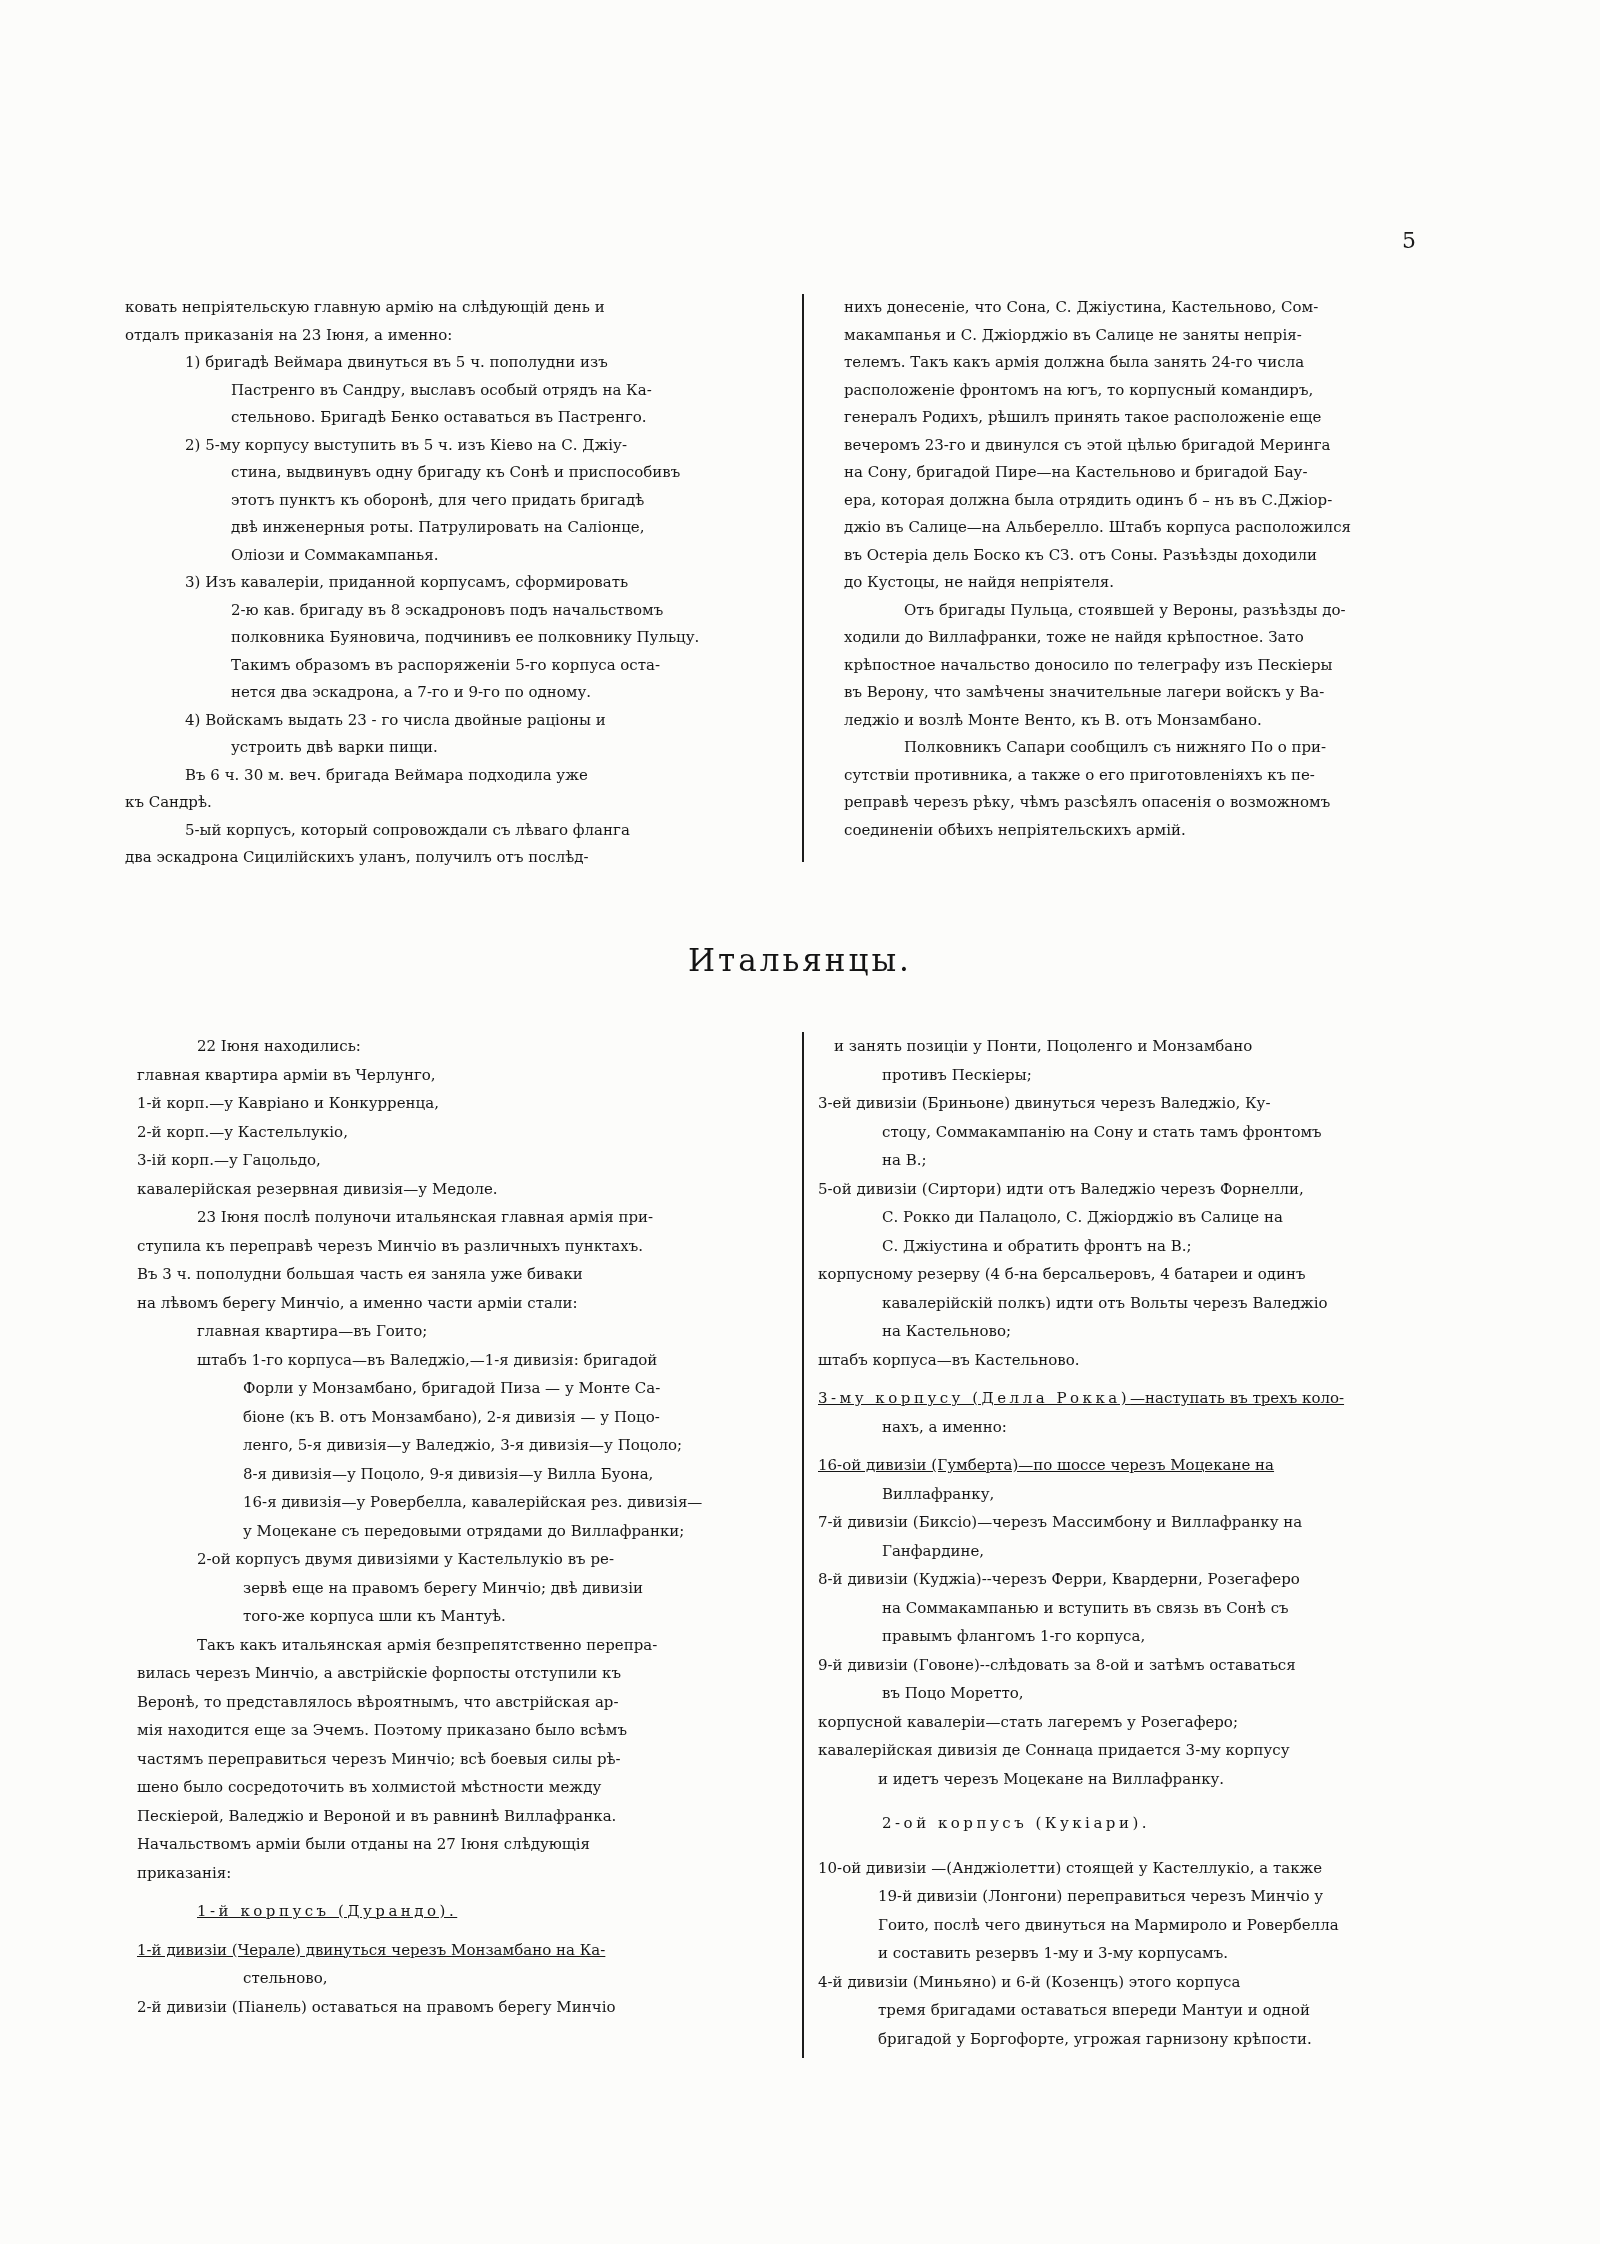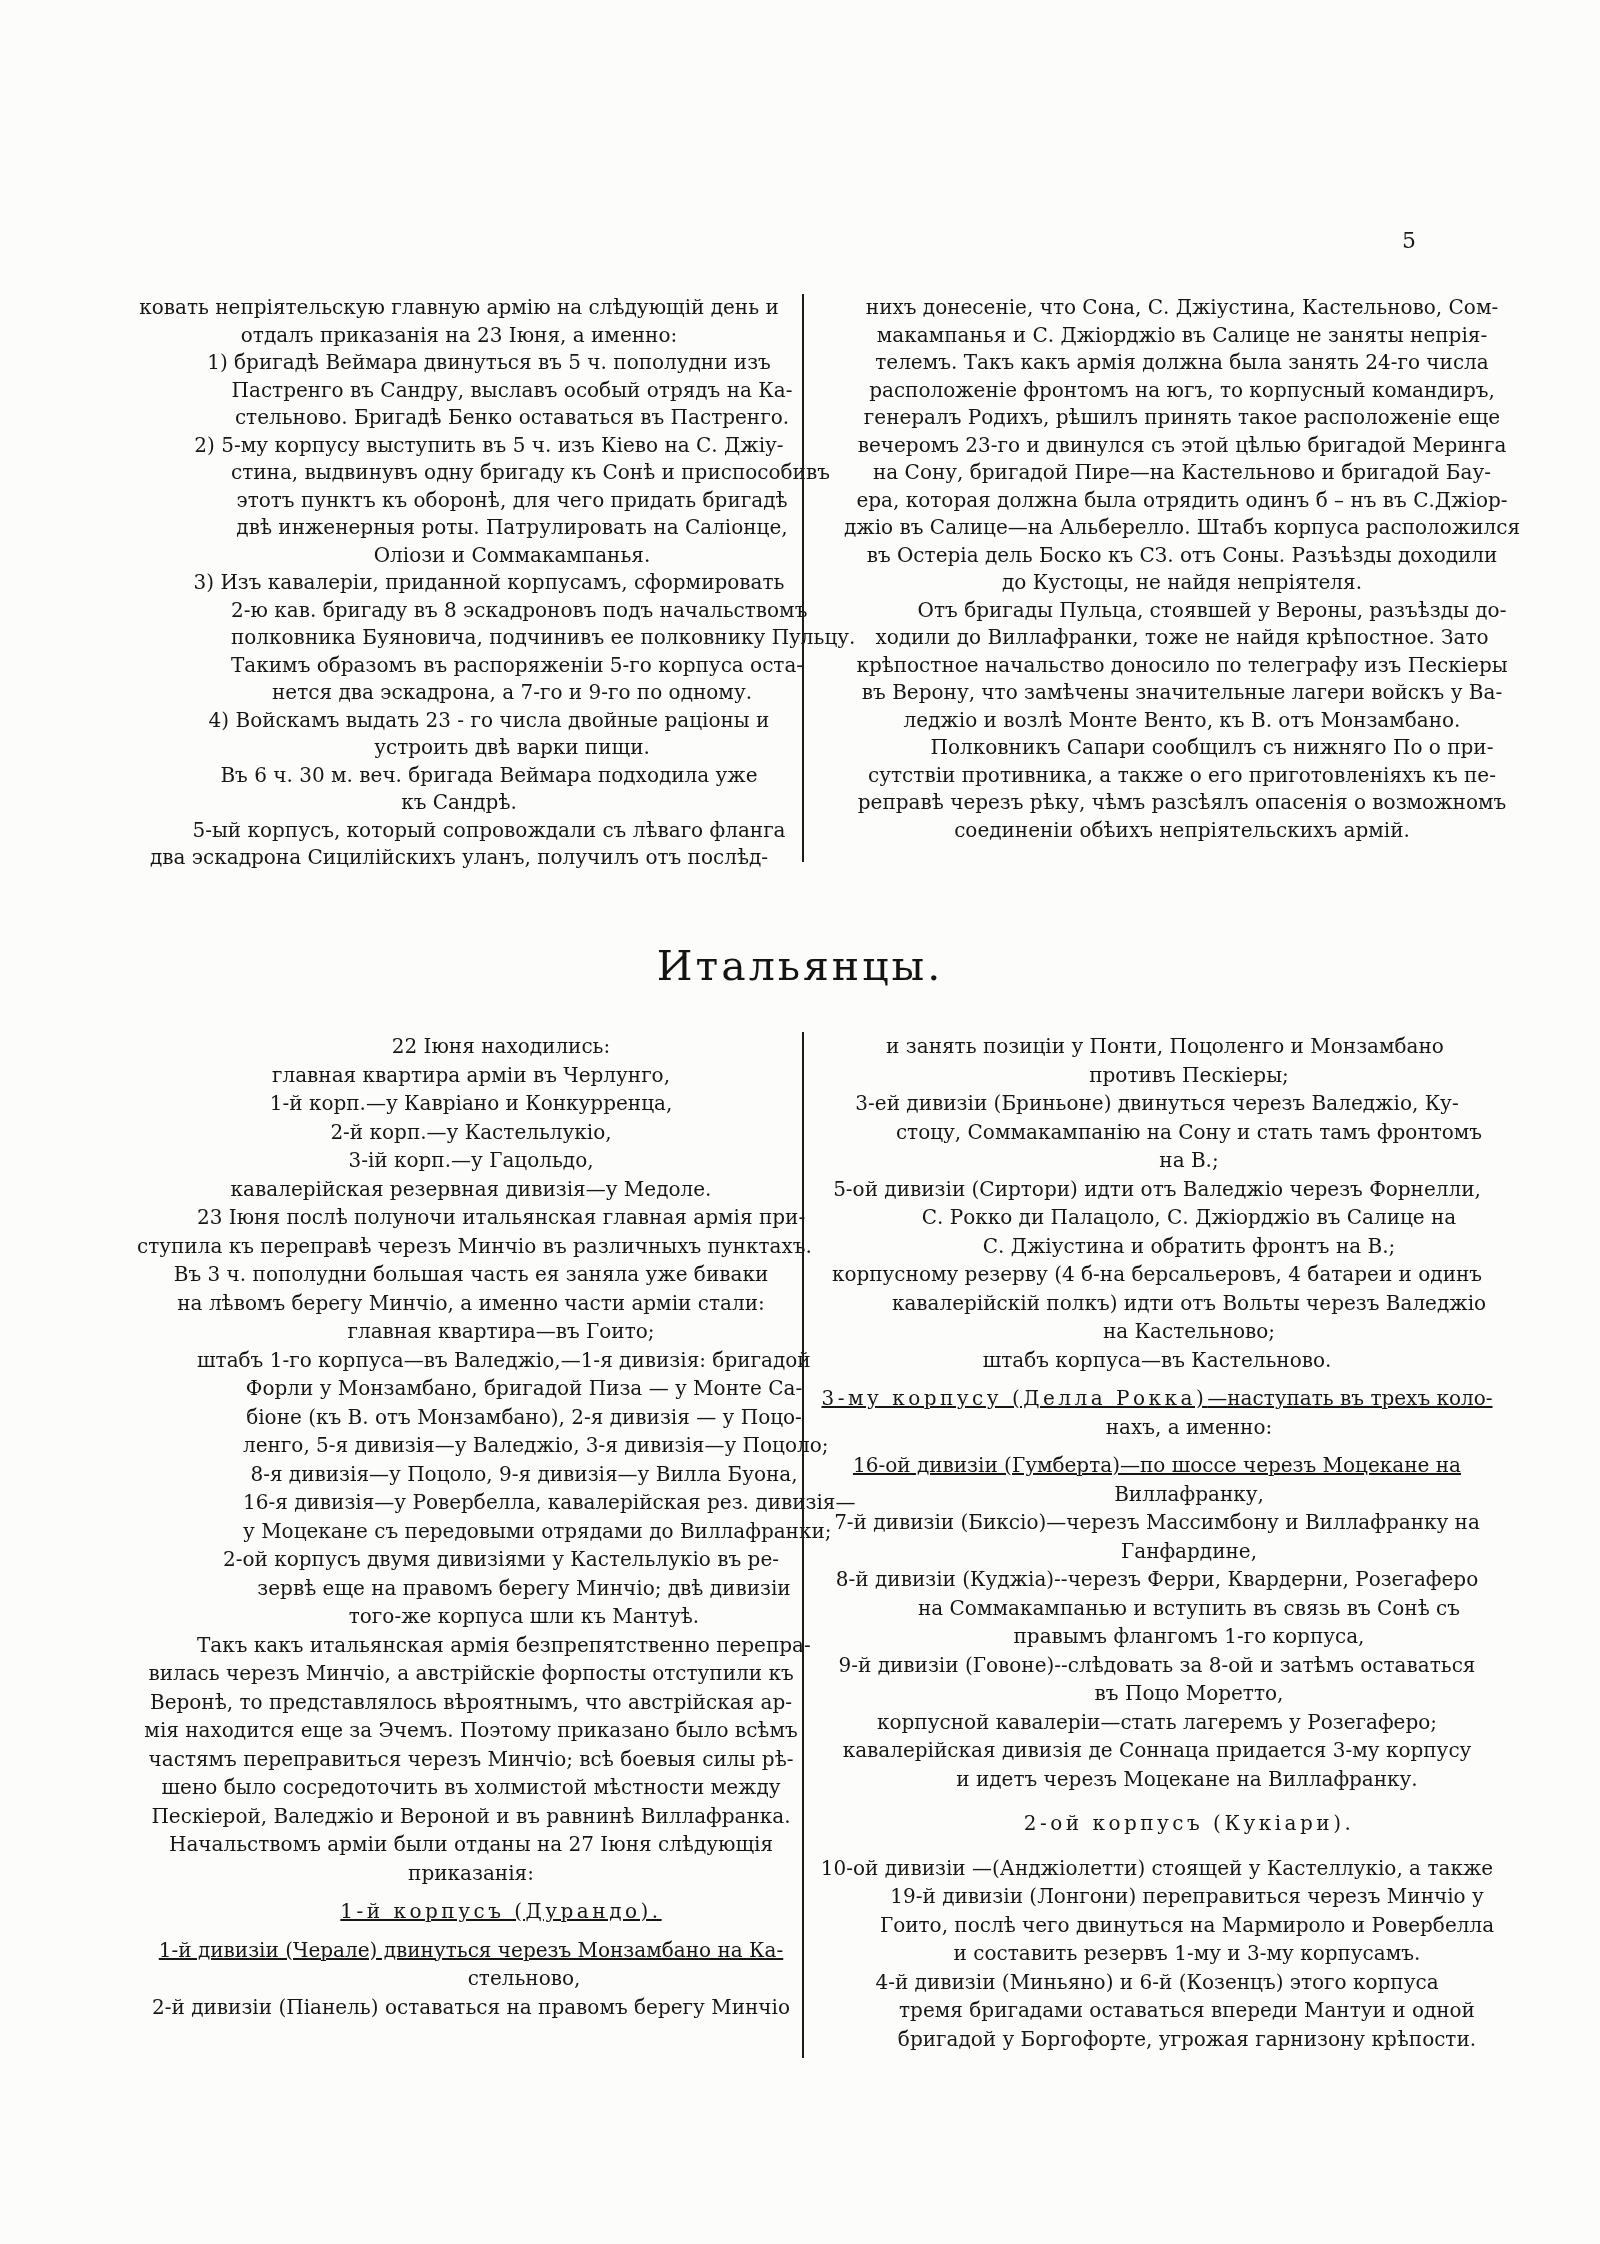--- a/index.html
+++ b/index.html
@@ -16,22 +16,21 @@
     overflow:hidden;
   }
   .page-number{
     position:absolute;
     left:1402px;top:228px;
     font-size:22px;
     color:#1a1a1a;
   }
   .col{
     position:absolute;
-    font-size:20px;
-    text-align:center;
+    font-size:15px;
   }
   .col .line{
     white-space:nowrap;
   }
   .top-left  {left:125px; top:294px; width:668px; line-height:27.5px;}
   .top-right {left:818px; top:294px; width:676px; line-height:27.5px;margin-left:26px;}
   .bottom-left  {left:137px; top:1032px; width:668px; line-height:28.5px;}
   .bottom-right {left:818px; top:1032px; width:678px; line-height:28.5px;}
   .vrule{
     position:absolute;
@@ -39,21 +38,21 @@
     background:#1c1c1c;
   }
   .vrule.top{left:802px; top:294px; height:568px;}
   .vrule.bottom{left:802px; top:1032px; height:1026px;}
   .heading{
     position:absolute;
     left:0; top:942px;
     width:1600px;
     margin:0;
     text-align:center;
-    font-size:41px;
+    font-size:31px;
     font-weight:normal;
     letter-spacing:3px;
     color:#141414;
   }
   
   .ind-0{margin-left:0;}
   .ind-1{margin-left:16px;}
   .ind-2{margin-left:60px;}
   .ind-3{margin-left:64px;}
   .ind-4{margin-left:106px;}

